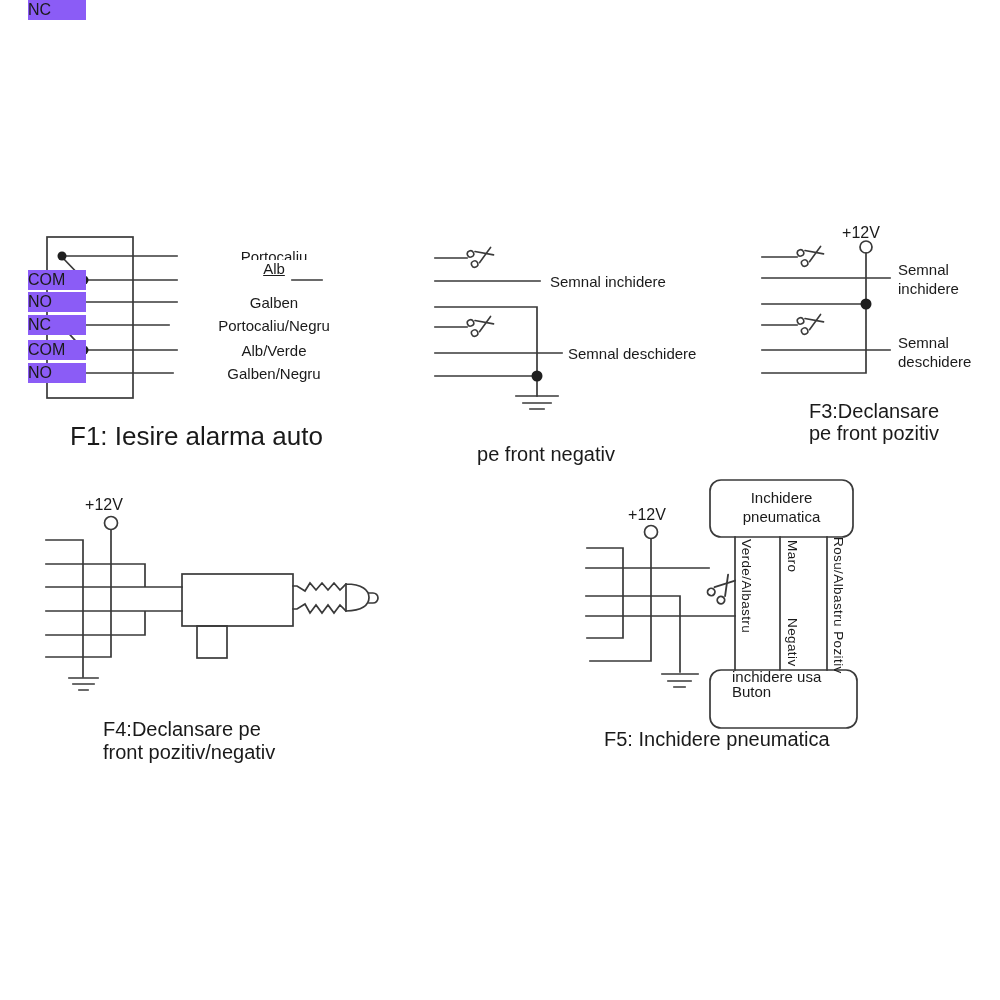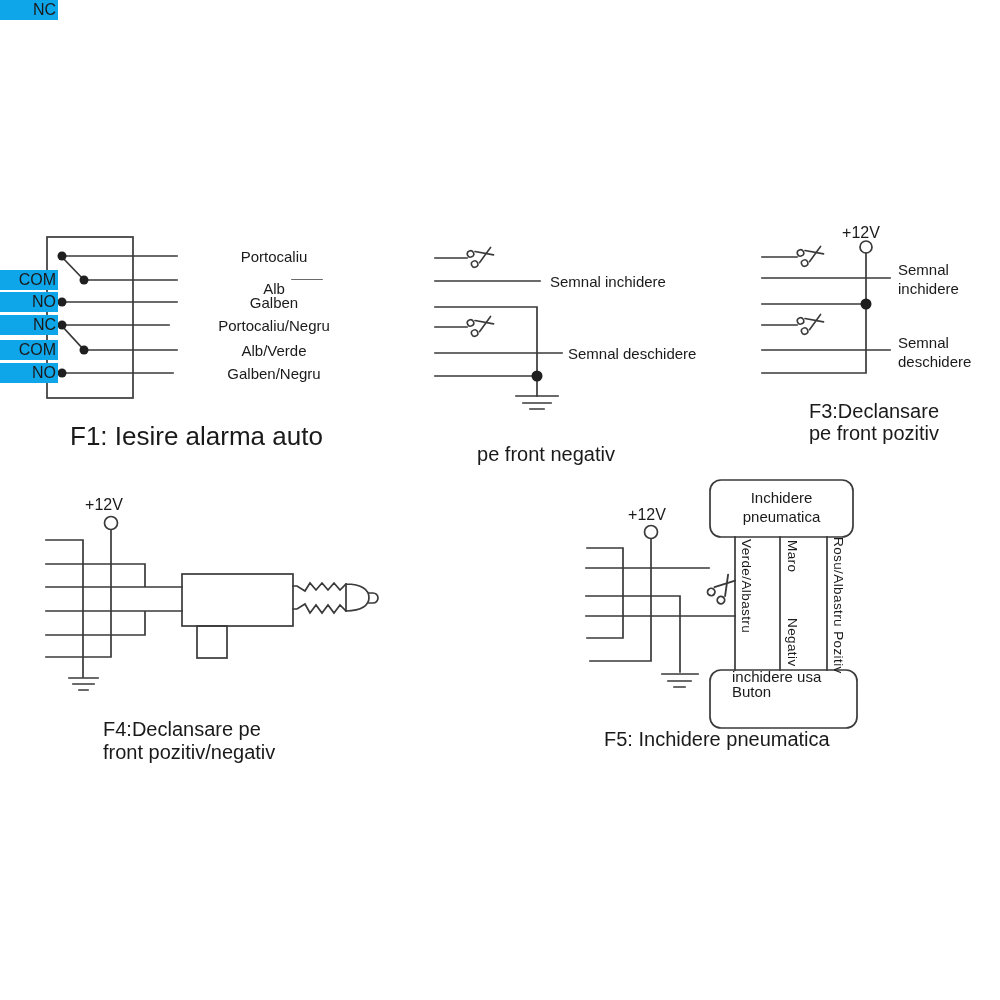--- a/index.html
+++ b/index.html
@@ -5,21 +5,21 @@
   html,body{margin:0;padding:0;background:#fff;}
   .page{position:relative;width:1000px;height:1000px;background:#ffffff;
         font-family:"Liberation Sans", sans-serif;color:#1a1a1a;overflow:hidden;}
   .page svg{position:absolute;left:0;top:0;}
   .wire{stroke:#3a3a3a;stroke-width:1.7;fill:none;stroke-linecap:square;}
   .thin{stroke:#3a3a3a;stroke-width:1.6;fill:none;stroke-linecap:round;}
   .filldot{fill:#1f1f1f;stroke:none;}
   .openring{fill:#ffffff;stroke:#3a3a3a;stroke-width:1.7;}
   .box{fill:none;stroke:#3a3a3a;stroke-width:1.7;}
   .lbl{position:absolute;white-space:nowrap;font-size:15px;line-height:17px;}
-  .term{width:56px;text-align:right;font-size:16px;line-height:20px;background:#0ea5e9;padding-right:2px;}
+  .term{width:56px;font-size:16px;line-height:20px;background:#8b5cf6;padding-right:2px;margin-left:28px;}
   .wirelbl{width:122px;text-align:center;background:#fff;margin-left:36px;}
   .cap{font-size:20px;line-height:22px;white-space:nowrap;}
   .capc{text-align:center;width:200px;}
   .supply{font-size:16px;width:100px;text-align:center;}
   .vtext{writing-mode:vertical-rl;font-size:13.5px;letter-spacing:0.4px;white-space:nowrap;}
   .boxtxt{font-size:15px;line-height:19px;text-align:center;}
 </style>
 </head>
 <body>
 
@@ -92,21 +92,21 @@
   </svg>
 
   <div class="lbl term" style="left:0;top:246;">NC</div>
   <div class="lbl term" style="left:0;top:270px;">COM</div>
   <div class="lbl term" style="left:0;top:292px;">NO</div>
   <div class="lbl term" style="left:0;top:315px;">NC</div>
   <div class="lbl term" style="left:0;top:340px;">COM</div>
   <div class="lbl term" style="left:0;top:363px;">NO</div>
 
   <div class="lbl wirelbl" style="left:177px;top:248px;">Portocaliu</div>
-  <div class="lbl wirelbl" style="left:177px;top:280px;text-decoration:underline;">Alb</div>
+  <div class="lbl wirelbl" style="left:177px;top:260px;text-decoration:underline;">Alb</div>
   <div class="lbl wirelbl" style="left:177px;top:294px;">Galben</div>
   <div class="lbl wirelbl" style="left:177px;top:317px;">Portocaliu/Negru</div>
   <div class="lbl wirelbl" style="left:177px;top:342px;">Alb/Verde</div>
   <div class="lbl wirelbl" style="left:177px;top:365px;">Galben/Negru</div>
 
   <div class="lbl cap" style="left:70px;top:425px;width:235px;text-align:center;font-size:26px;">F1: Iesire alarma auto</div>
 
   <div class="lbl" style="left:550px;top:273px;">Semnal inchidere</div>
   <div class="lbl" style="left:568px;top:345px;">Semnal deschidere</div>
   <div class="lbl cap capc" style="left:446px;top:443px;">pe front negativ</div>

